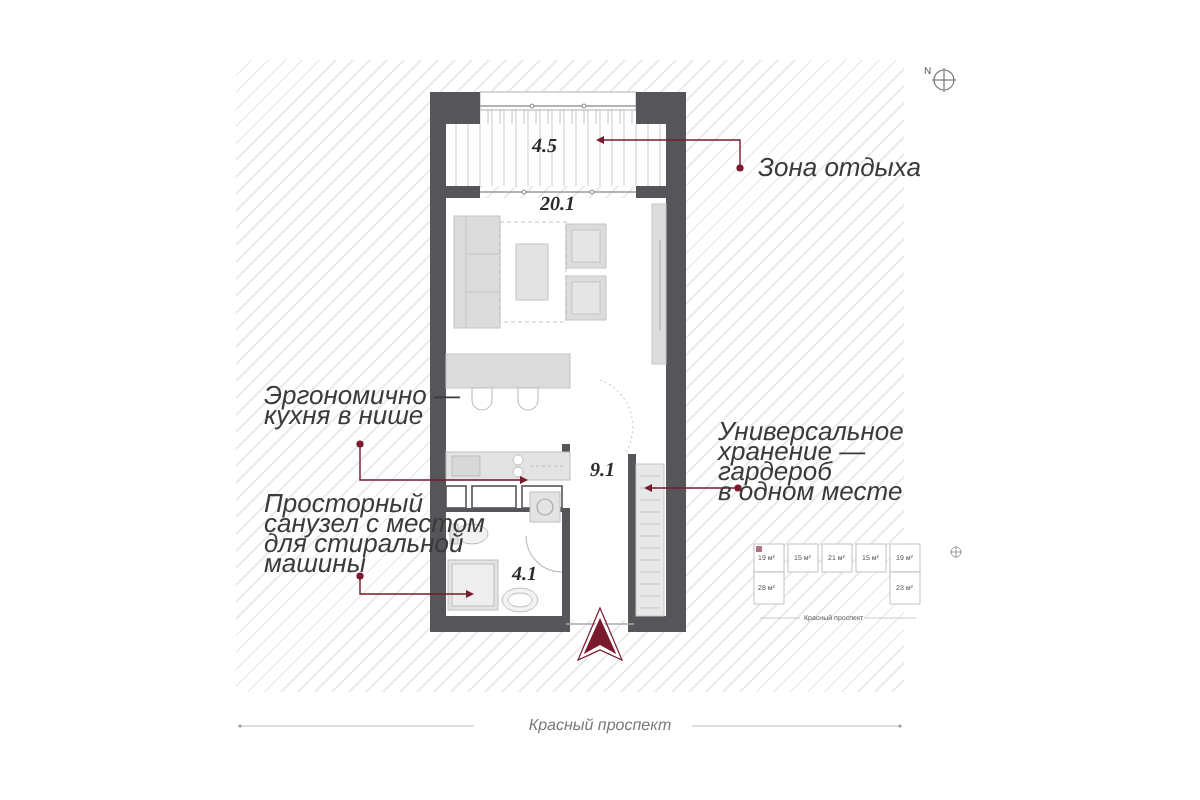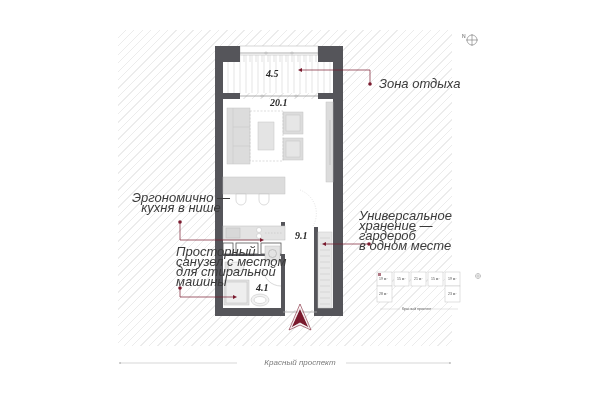--- a/index.html
+++ b/index.html
@@ -240,23 +240,23 @@
     <line x1="478" y1="273" x2="478" y2="279"></line>
   </g>
 </svg>
 
 <div class="area" style="left:266px;top:68px;">4.5</div>
 <div class="area" style="left:270px;top:97px;">20.1</div>
 <div class="area" style="left:295px;top:230px;">9.1</div>
 <div class="area" style="left:256px;top:282px;">4.1</div>
 
 <div class="label" style="left:379px;top:79px;white-space:pre;">Зона отдыха</div>
-<div class="label" style="left:132px;top:193px;white-space:pre;text-align:center;">Эргономично —
+<div class="label" style="left:132px;top:193px;white-space:pre;">Эргономично —
 кухня в нише</div>
-<div class="label" style="left:132px;top:247px;white-space:pre;margin-left:44px;">Просторный
+<div class="label" style="left:132px;top:247px;white-space:pre;">Просторный
 санузел с местом
 для стиральной
 машины</div>
 <div class="label" style="left:359px;top:211px;white-space:pre;">Универсальное
 хранение —
 гардероб
 в одном месте</div>
 
 <div class="north">N</div>
 

